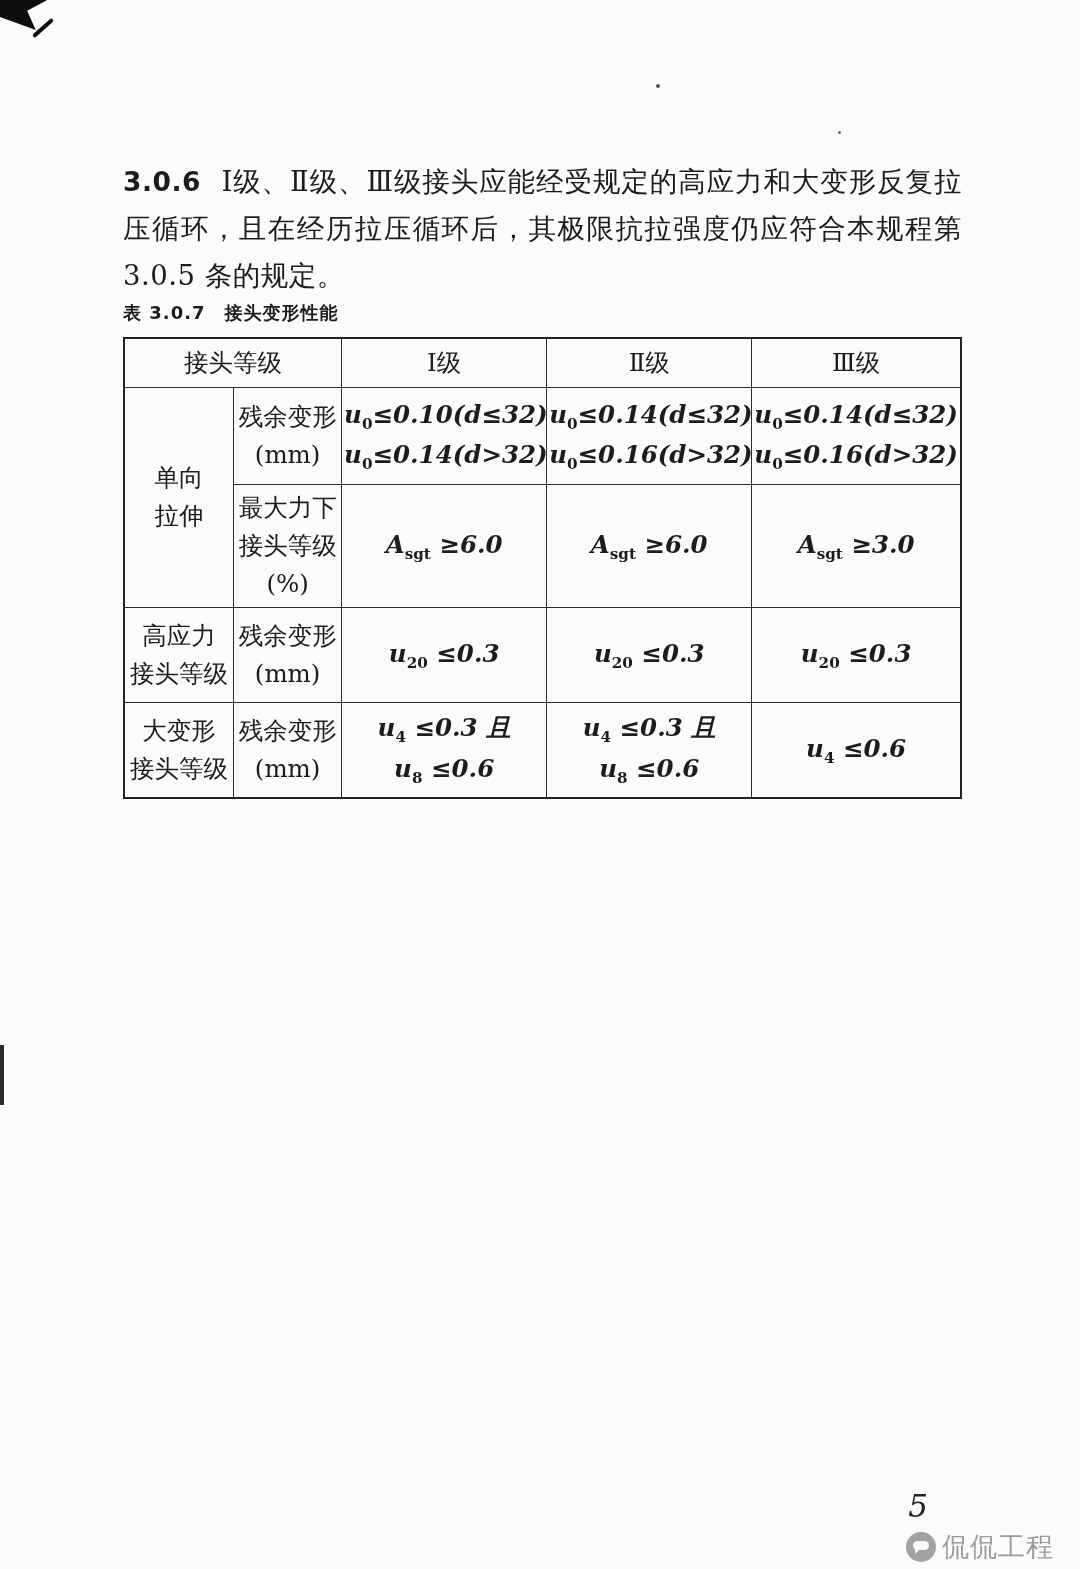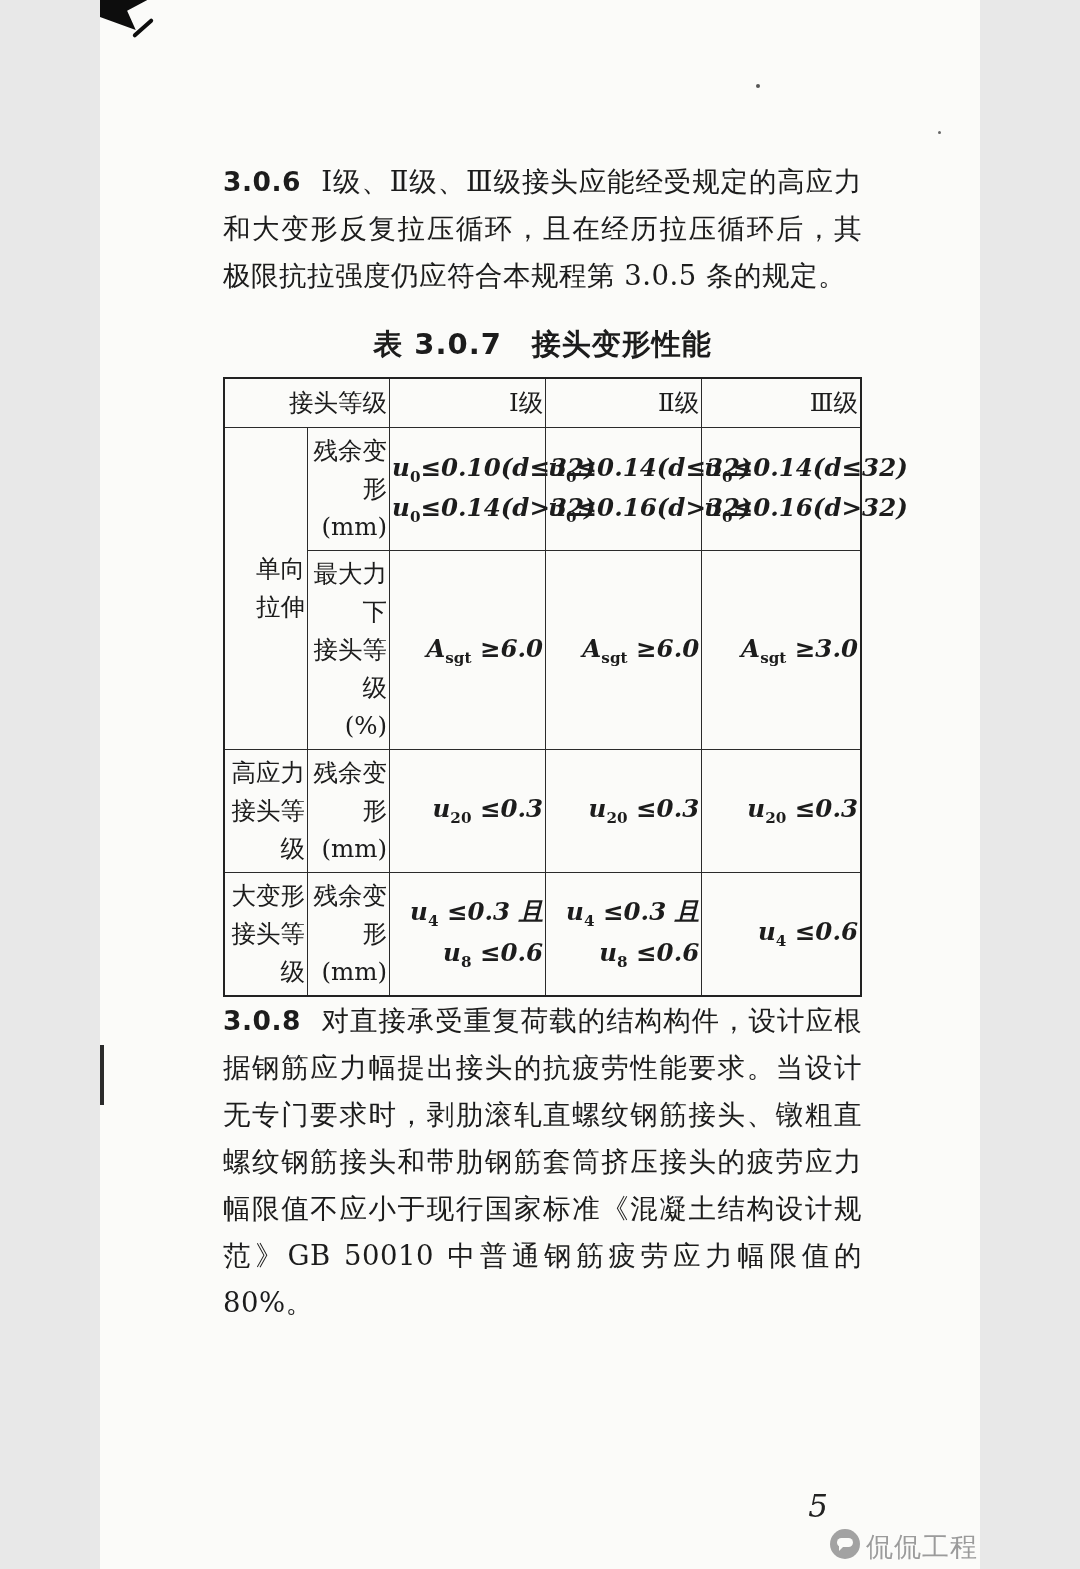--- a/index.html
+++ b/index.html
@@ -1,18 +1,18 @@
 <!DOCTYPE html>
 <html><head>
 <meta charset="utf-8">
 <style>
   html,body{margin:0;padding:0;background:#e8e8e8;}
   .page{
     position:relative;
-    width:880px;height:1569px;
+    width:1080px;height:1569px;
     margin:0 auto;
     background:#fbfbf9;
     overflow:hidden;
     font-family:"DejaVu Serif","Liberation Serif",serif;
     color:#1c1c1c;
   }
   
   .artifact{position:absolute;background:#0d0d0d;}
   .artifact.corner{left:-6px;top:-10px;width:72px;height:40px;
     clip-path:polygon(0 0,100% 0,46% 52%,58% 100%,0 62%);}
@@ -26,33 +26,33 @@
     margin:0;
     font-size:27.5px;line-height:47px;
     text-align:justify;letter-spacing:.5px;
   }
   p.para .sec-num{
     font-family:"DejaVu Sans","Liberation Sans",sans-serif;
     font-weight:700;font-size:26.5px;
     margin-right:20px;
   }
   .table-caption{
-    margin:26px 0 12px;
-    text-align:center;
+    margin:2px 0 12px;
+    text-align:left;
     font-family:"DejaVu Sans","Liberation Sans",sans-serif;
-    font-weight:700;font-size:29px;letter-spacing:1px;
+    font-weight:700;font-size:18px;letter-spacing:1px;
   }
   table.perf{
     width:100%;
     border-collapse:collapse;
     table-layout:fixed;
   }
   table.perf td{
     border:1.6px solid #2b2b2b;
-    text-align:right;vertical-align:middle;
+    text-align:center;vertical-align:middle;
     font-size:24.5px;line-height:1.55;
     padding:4px 2px;
   }
   table.perf{border:2.5px solid #222;}
   td.pre{white-space:pre-line;}
   td.math{
     font-style:italic;
     font-family:"DejaVu Serif","Liberation Serif",serif;
     font-size:24.5px;
     font-weight:bold;
@@ -63,22 +63,22 @@
   tr.r-elong td{height:102px;}
   tr.r-high td{height:86px;}
   tr.r-large td{height:86px;}
   .after-table{margin-top:28px;}
   
   .page-number{
     position:absolute;right:152px;top:1488px;
     font-style:italic;font-size:31px;color:#222;
   }
   .watermark{
-    position:absolute;right:2px;bottom:4px;
-    display:flex;gap:6px;
+    position:absolute;right:26px;bottom:4px;
+    display:flex;align-items:center;gap:6px;
     color:#9b9b9b;
     font-family:"DejaVu Sans","Liberation Sans",sans-serif;
     font-size:27px;letter-spacing:1px;
   }
   .wm-icon{
     width:30px;height:30px;border-radius:50%;
     background:#a2a2a2;position:relative;flex:0 0 auto;
   }
   .wm-icon::before{
     content:"";position:absolute;left:7px;top:9px;width:16px;height:9px;
@@ -158,21 +158,20 @@
 (mm)</td>
         <td class="math pre">u<sub>4</sub> ≤0.3 且
 u<sub>8</sub> ≤0.6</td>
         <td class="math pre">u<sub>4</sub> ≤0.3 且
 u<sub>8</sub> ≤0.6</td>
         <td class="math pre">u<sub>4</sub> ≤0.6</td>
       </tr>
     </tbody>
       </table>
 
-    <p class="para after-table"><b class="sec-num">3.0.8</b><span>对直接承受重复荷载的结构构件，设计应根据钢筋应力幅提出接头的抗疲劳性能要求。当设计无专门要求时，剥肋滚轧直螺纹钢筋接头、镦粗直螺纹钢筋接头和带肋钢筋套筒挤压接头的疲劳应力幅限值不应小于现行国家标准《混凝土结构设计规范》GB 50010 中普通钢筋疲劳应力幅限值的 80%。</span></p>
 
 
   </div>
 
   <div class="page-number">5</div>
 
   <div class="watermark">
     <span class="wm-icon"></span>
     <span>侃侃工程</span>
   </div>

